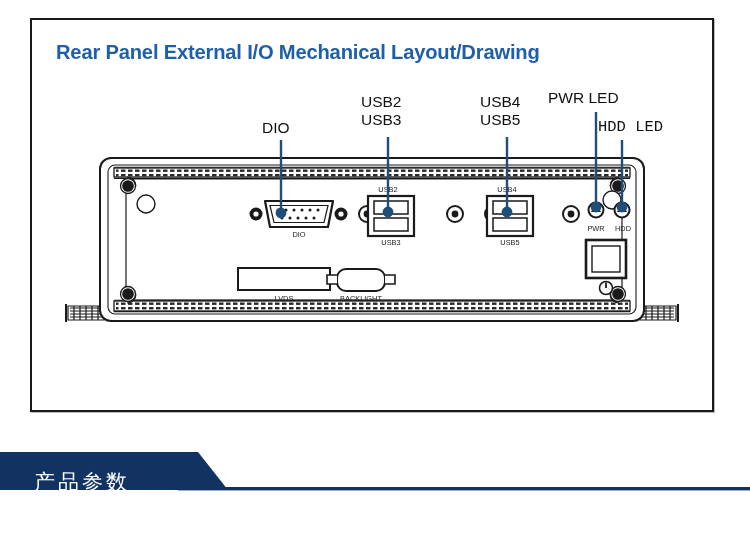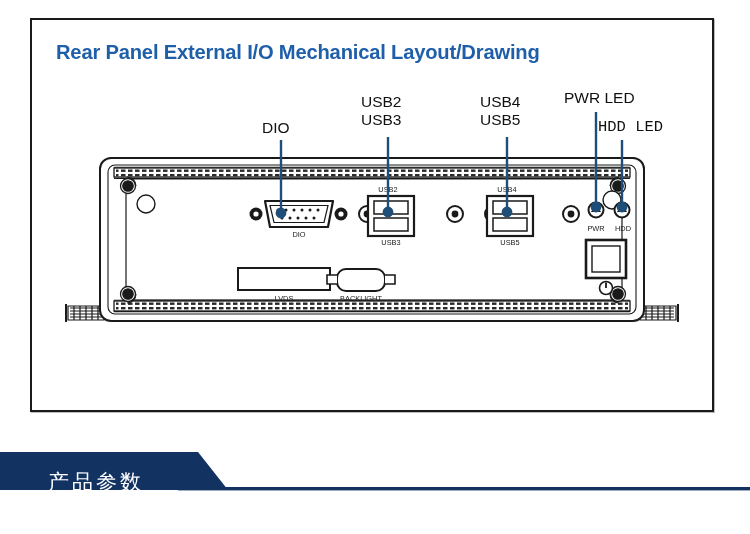--- a/index.html
+++ b/index.html
@@ -26,21 +26,21 @@
   .callout{
     position:absolute;color:#101010;font-size:15.5px;line-height:18px;
     white-space:nowrap;text-align:center;
   }
   
   #drawing{position:absolute;left:30px;top:18px;width:684px;height:394px;}
   svg{display:block;}
   
   #banner{position:absolute;left:0;top:452px;width:750px;height:58px;}
   #banner-text{
-    position:absolute;left:48px;top:468px;
+    position:absolute;left:34px;top:468px;
     font-size:21px;color:#ffffff;letter-spacing:3px;
     font-family:"DejaVu Sans","Liberation Sans",sans-serif;
   }
 </style>
 </head>
 <body>
 
 <div id="frame" style="border-color: rgb(26, 26, 26);"></div>
 
 <div id="title" style="color: rgb(31, 95, 169);">Rear Panel External I/O Mechanical Layout/Drawing</div>
@@ -232,21 +232,21 @@
   <div class="callout" style="left:361px;top:93px;">
     <div>USB2</div>
     <div>USB3</div>
   </div>
 
   <div class="callout" style="left:480px;top:93px;">
     <div>USB4</div>
     <div>USB5</div>
   </div>
 
-  <div class="callout" style="left:564px;top:89px;">
+  <div class="callout" style="left:548px;top:89px;">
     <div>PWR LED</div>
   </div>
 
   <div class="callout" style="left:598px;top:118px;font-family:Liberation Mono, monospace;">
     <div>HDD LED</div>
   </div>
 
   <svg width="750" height="534" style="position:absolute;left:0;top:0;pointer-events:none;">
     <g stroke="#1f4e79" stroke-width="2.4" fill="#1f4e79">
       <line x1="281" y1="140" x2="281" y2="213"></line>

